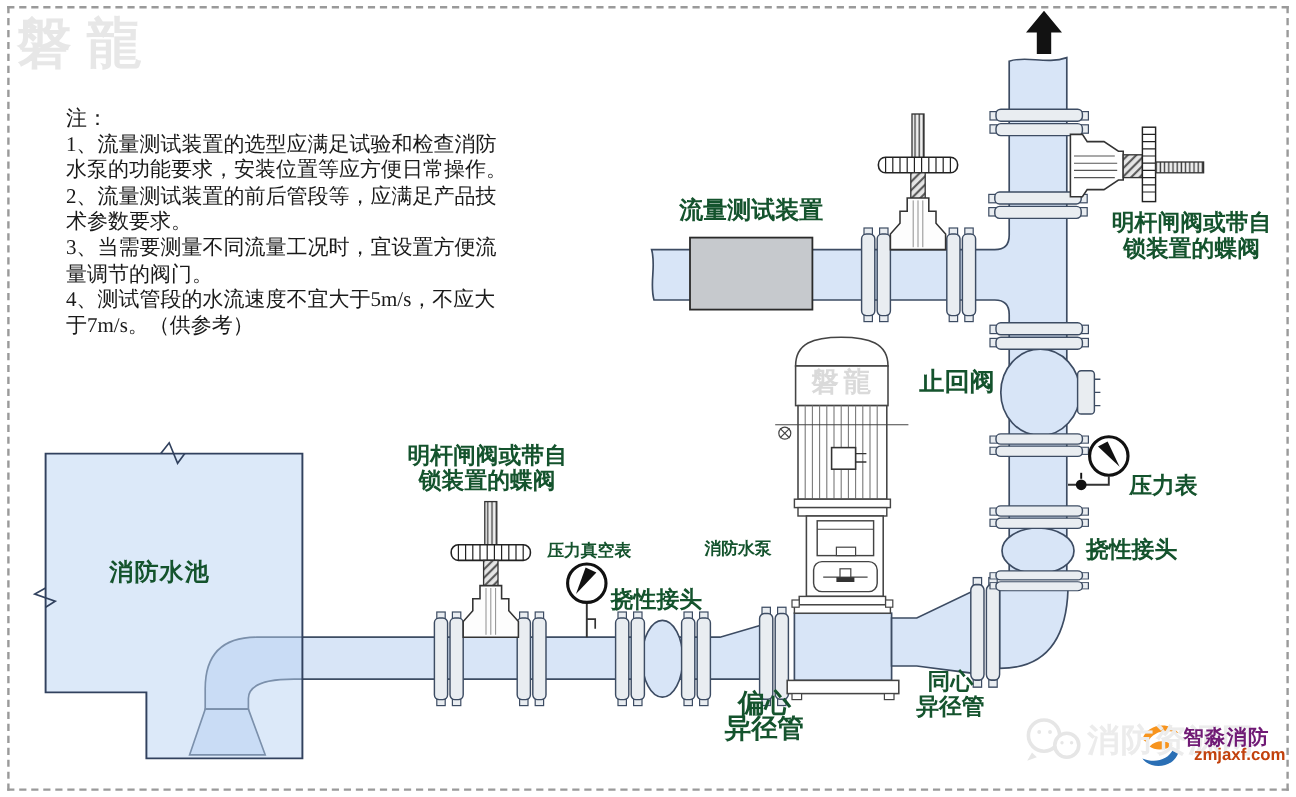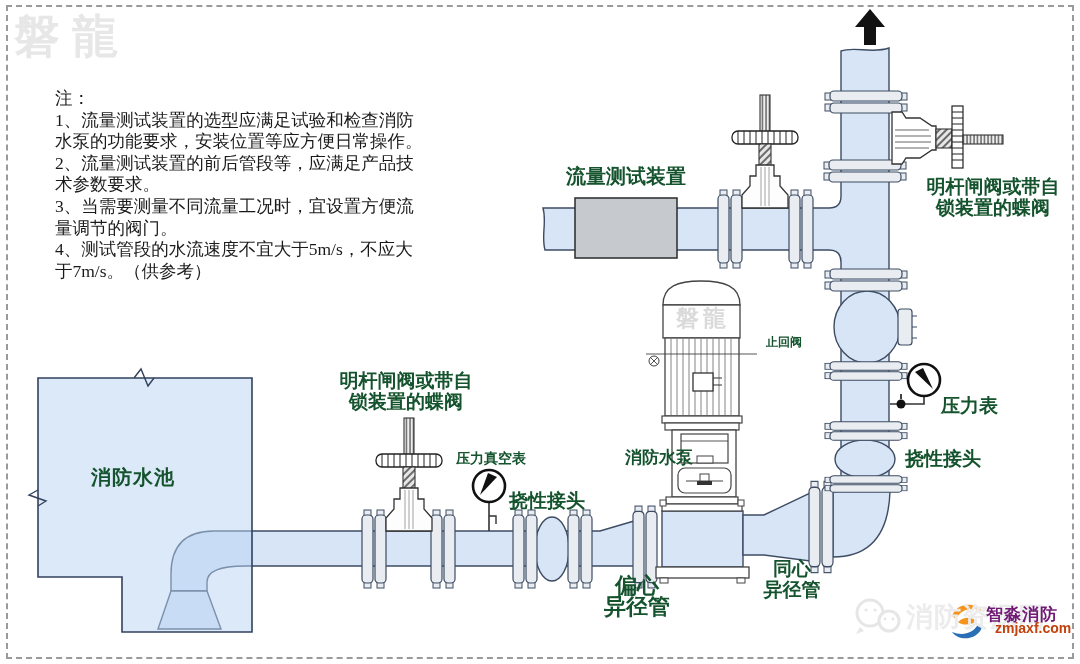--- a/index.html
+++ b/index.html
@@ -194,28 +194,28 @@
 2、流量测试装置的前后管段等，应满足产品技
 术参数要求。
 3、当需要测量不同流量工况时，宜设置方便流
 量调节的阀门。
 4、测试管段的水流速度不宜大于5m/s，不应大
 于7m/s。（供参考）</div>
 
   <div class="lbl" style="left:566px;top:166px;font-size:20px;">流量测试装置</div>
   <div class="lbl center" style="left:897px;top:176px;width:192px;font-size:19px;">明杆闸阀或带自
 锁装置的蝶阀</div>
-  <div class="lbl" style="left:766px;top:332px;font-size:12px;">止回阀</div>
+  <div class="lbl" style="left:766px;top:308px;font-size:21px;">止回阀</div>
   <div class="lbl" style="left:941px;top:395px;font-size:19px;">压力表</div>
   <div class="lbl" style="left:905px;top:448px;font-size:19px;">挠性接头</div>
   <div class="lbl center" style="left:326px;top:370px;width:160px;font-size:19px;">明杆闸阀或带自
 锁装置的蝶阀</div>
   <div class="lbl" style="left:456px;top:448px;font-size:14px;">压力真空表</div>
   <div class="lbl" style="left:509px;top:490px;font-size:19px;">挠性接头</div>
-  <div class="lbl" style="left:587px;top:447px;font-size:17px;margin-left:38px;">消防水泵</div>
+  <div class="lbl" style="left:587px;top:447px;font-size:14px;">消防水泵</div>
   <div class="lbl" style="left:91px;top:467px;font-size:20px;letter-spacing:1px;text-align:center;">消防水池</div>
   <div class="lbl center" style="left:596px;top:575px;width:82px;font-size:22px;">偏心
 异径管</div>
   <div class="lbl center" style="left:751px;top:558px;width:82px;font-size:19px;">同心
 异径管</div>
 
   <div class="wm-pump">磐龍</div>
 
   <div class="faded-site">消防资源网</div>
   <div class="brand-name">智淼消防</div>

